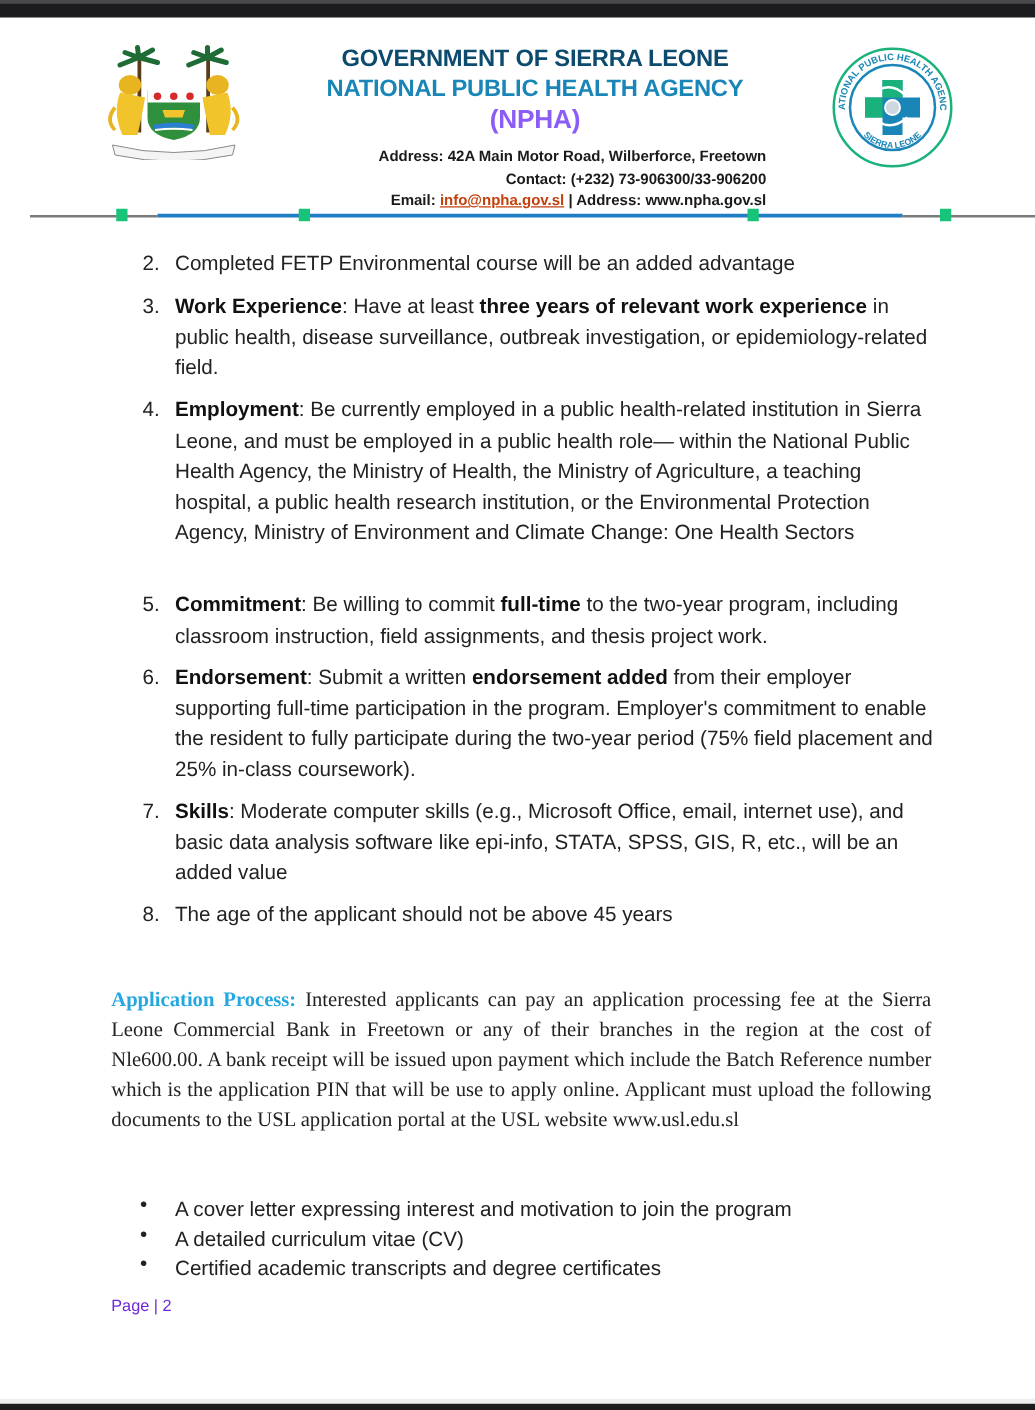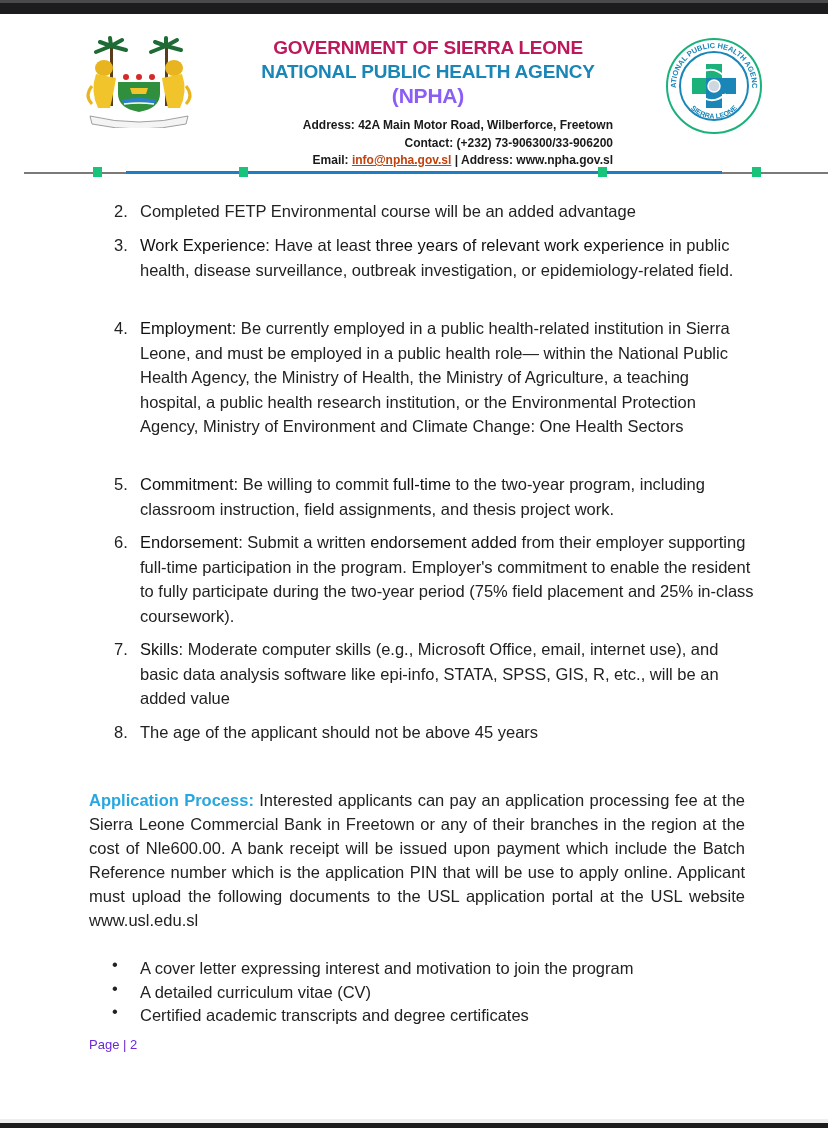--- a/index.html
+++ b/index.html
@@ -8,40 +8,40 @@
     background:#ffffff; font-family:"Liberation Sans", sans-serif; color:#222;
   }
   .topbar { position:absolute; left:0; top:0; width:828px; height:14px; background:#1c1c1e; border-top:3px solid #4a4a4c; box-sizing:border-box; }
   .bottombar { position:absolute; left:0; bottom:0; width:828px; height:5px; background:#1c1c1e; }
   .bottomgray { position:absolute; left:0; bottom:5px; width:828px; height:4px; background:#eeeeee; }
 
   .crest { position:absolute; left:80px; top:36px; width:118px; height:92px; }
   .npha-logo { position:absolute; left:660px; top:36px; width:108px; height:100px; }
 
   .hdr-title { position:absolute; left:230px; width:396px; text-align:center; font-weight:bold; letter-spacing:-0.2px; }
-  .hdr-gov { top:37px; font-size:19px; color:#be185d; }
+  .hdr-gov { top:37px; font-size:19px; color:#0c4a6e; }
   .hdr-agency { top:61px; font-size:19px; color:#1a86b8; }
   .hdr-npha { top:84px; font-size:21px; color:#8b5cf6; }
   .hdr-line { position:absolute; left:217px; width:396px; text-align:right; font-size:12px; font-weight:bold; color:#1a1a1a; }
   .hdr-addr { top:118px; }
   .hdr-contact { top:136px; }
   .hdr-email { top:153px; }
   .hdr-email a { color:#c2410c; text-decoration:underline; }
 
   .rule { position:absolute; top:171px; height:3px; }
   .rule.gray1 { left:24px; width:102px; background:#7a7a7a; height:2px; top:172px; }
   .rule.blue { left:126px; width:596px; background:#1f7dc4; }
   .rule.gray2 { left:722px; width:106px; background:#7a7a7a; height:2px; top:172px; }
   .sq { position:absolute; top:167px; width:9px; height:10px; background:#18c47a; }
   .li { position:absolute; left:114px; width:640px; font-size:16.5px; line-height:24.5px; color:#222; }
   .li .num { position:absolute; left:0; top:0; width:24px; }
   .li .txt { display:block; margin-left:26px; }
-  .li b { font-weight:normal; color:#111;margin-top:14px; }
+  .li b { font-weight:bold; color:#111;margin-top:14px; }
 
-  .para { position:absolute; left:89px; top:788px; width:656px; font-size:16.5px; line-height:24px; text-align:justify; color:#222; }
+  .para { position:absolute; left:89px; top:788px; width:656px; font-size:16.5px; line-height:24px; text-align:justify; color:#222;font-family:Liberation Serif, serif; }
   .para .lbl { color:#26a7e0; font-weight:bold; }
 
   .bullets { position:absolute; left:112px; top:953px; }
   .bul { position:relative; height:23.5px; font-size:16.5px; line-height:23.5px; color:#222; white-space:nowrap; }
   .bul .dot { position:absolute; left:0; top:0; }
   .bul .btxt { position:absolute; left:28px; top:4px; }
 
   .pagenum { position:absolute; left:89px; top:1037px; font-size:13px; color:#6d28d9; }
 </style>
 </head>

